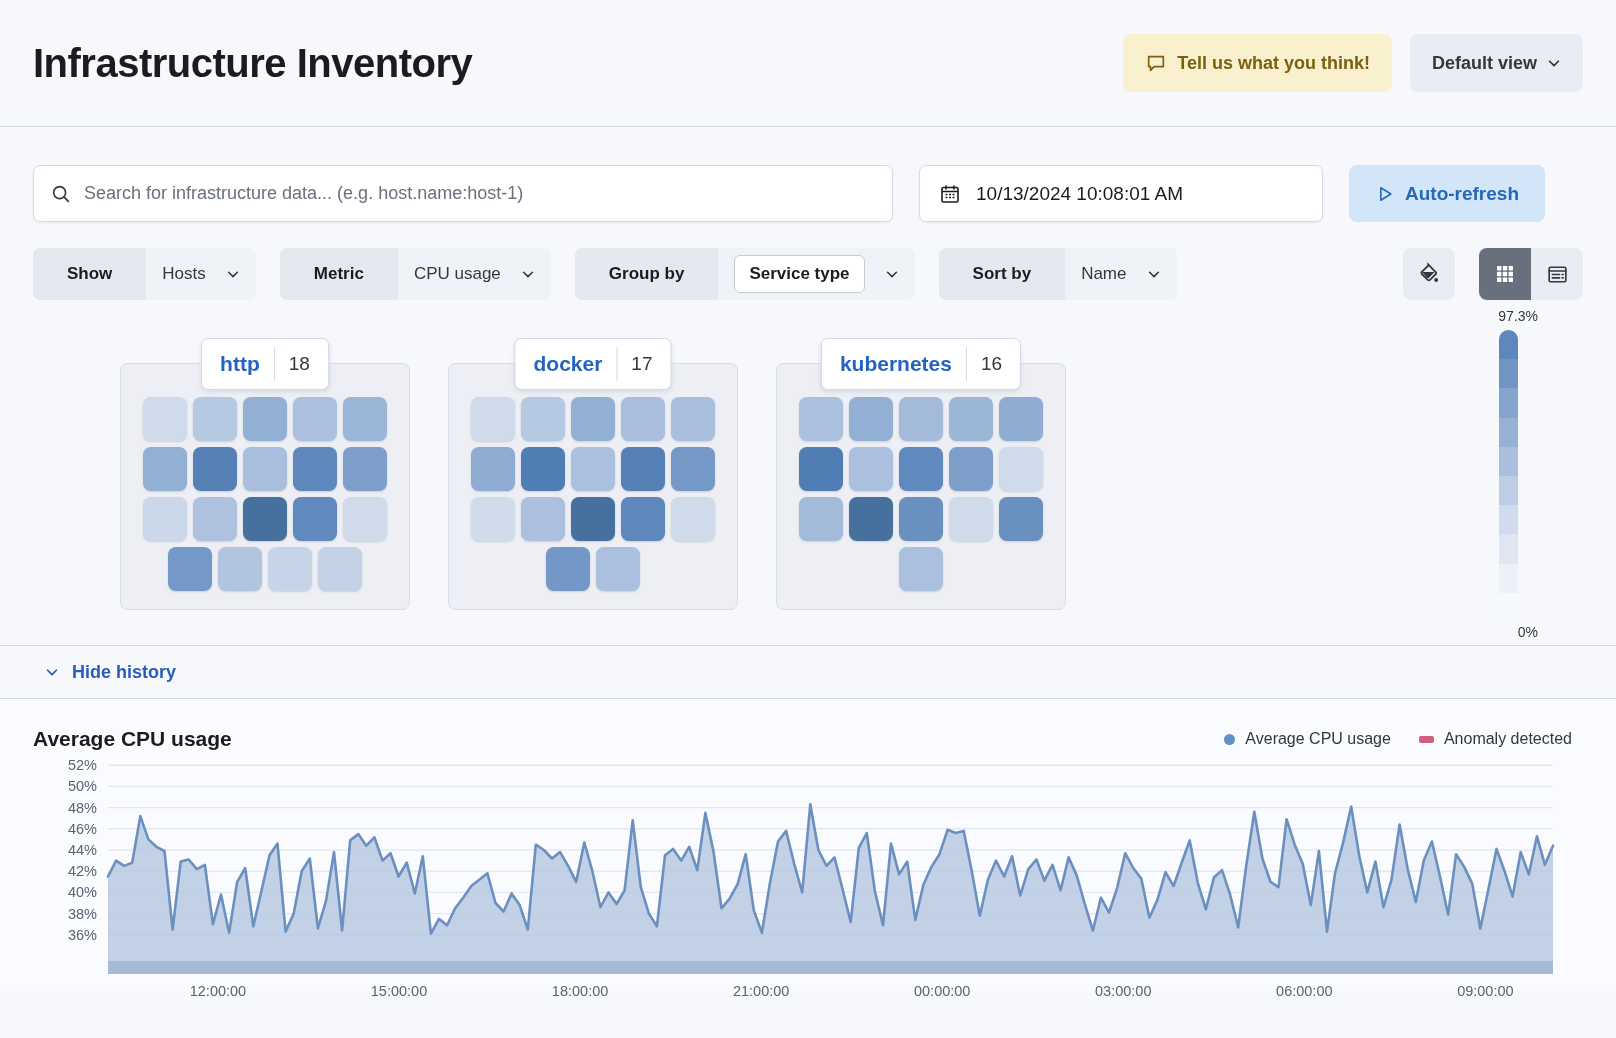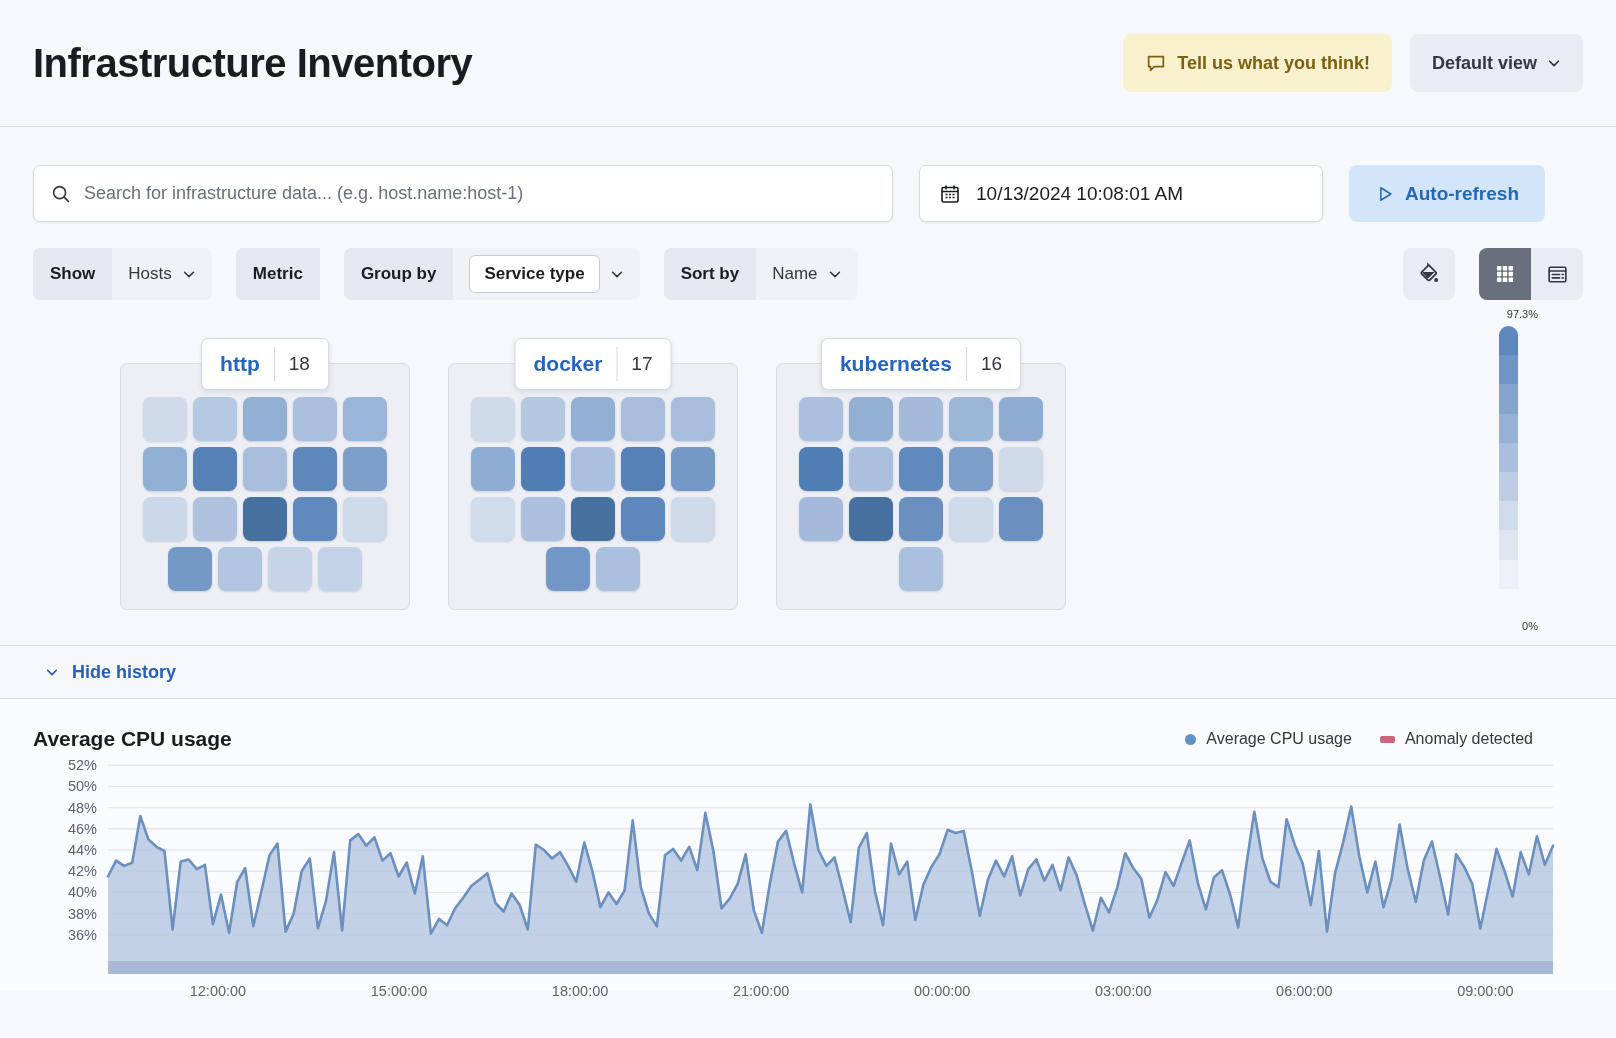--- a/index.html
+++ b/index.html
@@ -48,26 +48,26 @@
   .btn-autorefresh {
     flex:0 0 196px; height:57px; background:#d3e5f8; color:#2569b5;
     justify-content:center; font-size:19px; font-weight:600;
   }
 
   
   .filter-row { display:flex; align-items:center; padding:22px 33px 0 33px; }
   .filter-group { display:flex; align-items:stretch; margin-right:24px; border-radius:7px; overflow:visible; }
   .filter-label {
     background:#e4e8ef; color:#1a1c21; font-weight:700; font-size:17px;
-    display:flex; align-items:center; padding:0 17px; height:52px;
+    display:flex; align-items:center; padding:0 34px; height:52px;
     border-radius:7px 0 0 7px;
   }
   .filter-value {
     background:#eff2f7; color:#343741; font-size:17px;
-    display:flex; align-items:center; gap:10px; padding:0 16px; height:52px;
+    display:flex; align-items:center; gap:20px; padding:0 16px; height:52px;
     border-radius:0 7px 7px 0; cursor:pointer;
   }
   .groupby-pill {
     background:#fff; border:1px solid #c4ccda; border-radius:6px;
     font-weight:700; font-size:17px; color:#1a1c21;
     padding:8px 14px; cursor:pointer;
   }
   .filter-spacer { flex:1; }
   .icon-btn {
     width:52px; height:52px; border:none; border-radius:8px; background:#e9edf3;
@@ -95,37 +95,37 @@
   .waffle-badge .g-label { color:#2563c0; font-size:21px; font-weight:700; }
   .waffle-badge .g-sep { width:1px; height:34px; background:#d3dae6; }
   .waffle-badge .g-count { color:#343741; font-size:19px; }
   .tile-row { display:flex; gap:6px; justify-content:center; }
   .tile {
     width:44px; height:44px; border-radius:8px; cursor:pointer;
     box-shadow:0 1px 2px rgba(100,110,130,0.25);
   }
 
   .scale-legend { position:absolute; right:80px; top:8px; width:60px; display:flex; flex-direction:column; align-items:flex-end; }
-  .scale-max, .scale-min { font-size:11px; color:#343741; margin-right:-2px; }
+  .scale-max, .scale-min { font-size:14px; color:#343741; margin-right:-2px; }
   .scale-bar {
     width:19px; height:292px; border-radius:10px; overflow:hidden;
     display:flex; flex-direction:column; margin:6px 18px 2px 0;
   }
   .scale-step { flex:1; }
 
   
   .history-bar {
     margin-top:0; border-top:1px solid #d3dae6; border-bottom:1px solid #d3dae6;
     height:54px; display:flex; align-items:center; padding-left:45px; background:#f7f8fc;
   }
   .history-link { display:flex; align-items:center; gap:13px; color:#2a5db4; font-size:18px; font-weight:700; cursor:pointer; }
 
   
   .chart-section { padding:28px 0 0 33px; background:#fafbfe; height:292px; }
-  .chart-head { display:flex; align-items:center; justify-content:space-between; padding-right:83px; }
+  .chart-head { display:flex; align-items:center; justify-content:space-between; padding-right:44px; }
   .chart-title { font-size:21px; font-weight:700; color:#1a1c21; }
   .chart-legend { display:flex; align-items:center; gap:28px; }
   .legend-item { display:flex; align-items:center; gap:10px; font-size:16px; color:#343741; }
   .legend-dot { width:11px; height:11px; border-radius:50%; }
   .legend-dash { width:15px; height:7px; border-radius:2px; }
   .chart-wrap { margin-top:8px; }
 </style>
 </head>
 <body>
 
@@ -188,20 +188,26 @@
       <span class="filter-label">Show</span>
       <span class="filter-value">
         <span>Hosts</span>
         <svg class="chev" viewBox="0 0 16 16" fill="none" stroke="#343741" stroke-width="1.8">
             <path d="M3 6l5 5 5-5" stroke-linecap="round" stroke-linejoin="round"></path>
           </svg>
       </span>
     </div>
     <div class="filter-group">
       <span class="filter-label">Metric</span>
+      <span class="filter-value">
+        <span>CPU usage</span>
+        <svg class="chev" viewBox="0 0 16 16" fill="none" stroke="#343741" stroke-width="1.8">
+            <path d="M3 6l5 5 5-5" stroke-linecap="round" stroke-linejoin="round"></path>
+          </svg>
+      </span>
     </div>
     <div class="filter-group">
       <span class="filter-label">Group by</span>
       <span class="filter-value">
         <span class="groupby-pill">Service type</span>
         <svg class="chev" viewBox="0 0 16 16" fill="none" stroke="#343741" stroke-width="1.8">
             <path d="M3 6l5 5 5-5" stroke-linecap="round" stroke-linejoin="round"></path>
           </svg>
       </span>
     </div>

